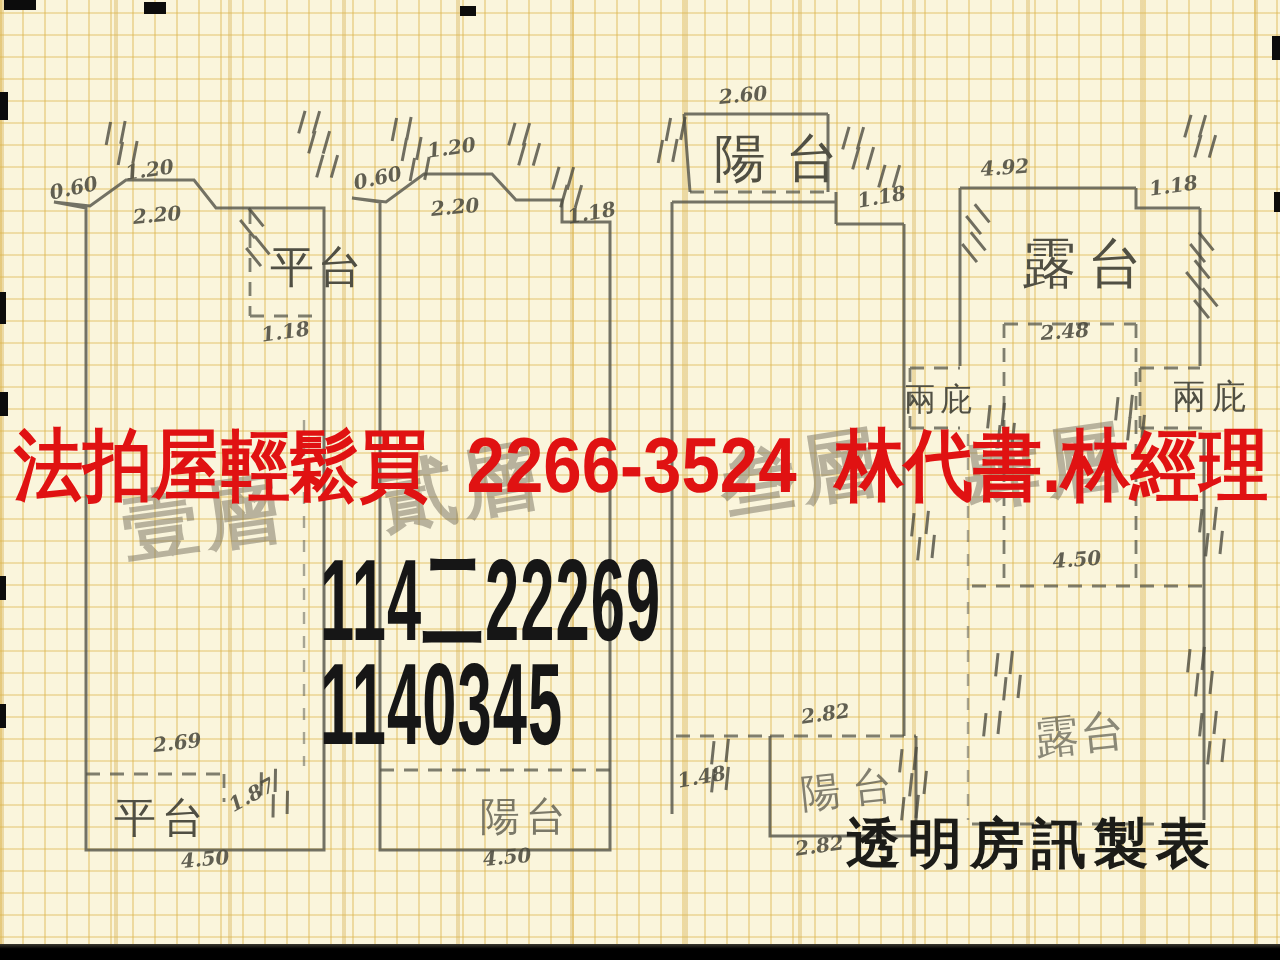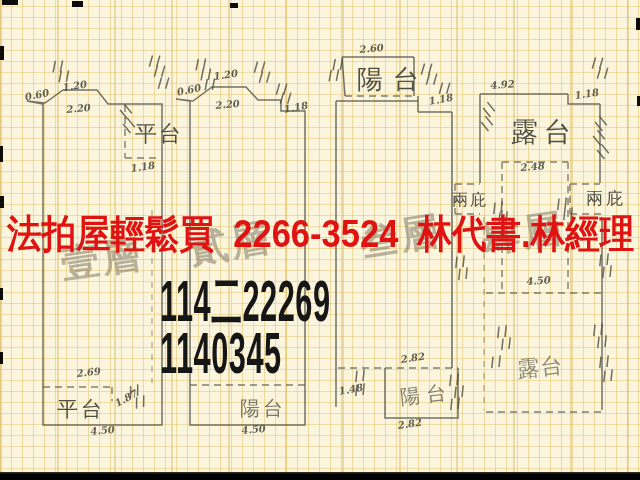--- a/index.html
+++ b/index.html
@@ -168,20 +168,21 @@
   <span class="stamp" style="left:58px;top:240px;transform:rotate(-8deg)">壹層</span>
   <span class="stamp" style="left:186px;top:226px;transform:rotate(-10deg)">貳層</span>
   <span class="stamp" style="left:356px;top:218px;transform:rotate(-9deg)">叁層</span>
   <span class="stamp" style="left:479px;top:214px;transform:rotate(-8deg)">肆層</span>
 
   <div id="redline">法拍屋輕鬆買  2266-3524  林代書.林經理</div>
 
   <div class="bignum" style="top:272px">114二22269</div>
   <div class="bignum" style="top:324px">1140345</div>
 
+  <div id="credit">透明房訊製表</div>
 
   <div class="artifact" style="left:2px;top:0;width:16px;height:5px"></div>
   <div class="artifact" style="left:72px;top:1px;width:11px;height:6px"></div>
   <div class="artifact" style="left:230px;top:3px;width:8px;height:5px"></div>
   <div class="artifact" style="left:0;top:46px;width:4px;height:14px"></div>
   <div class="artifact" style="left:0;top:146px;width:3px;height:16px"></div>
   <div class="artifact" style="left:0;top:196px;width:4px;height:12px"></div>
   <div class="artifact" style="left:0;top:288px;width:3px;height:12px"></div>
   <div class="artifact" style="left:0;top:352px;width:3px;height:12px"></div>
   <div class="artifact" style="left:636px;top:18px;width:4px;height:12px"></div>

